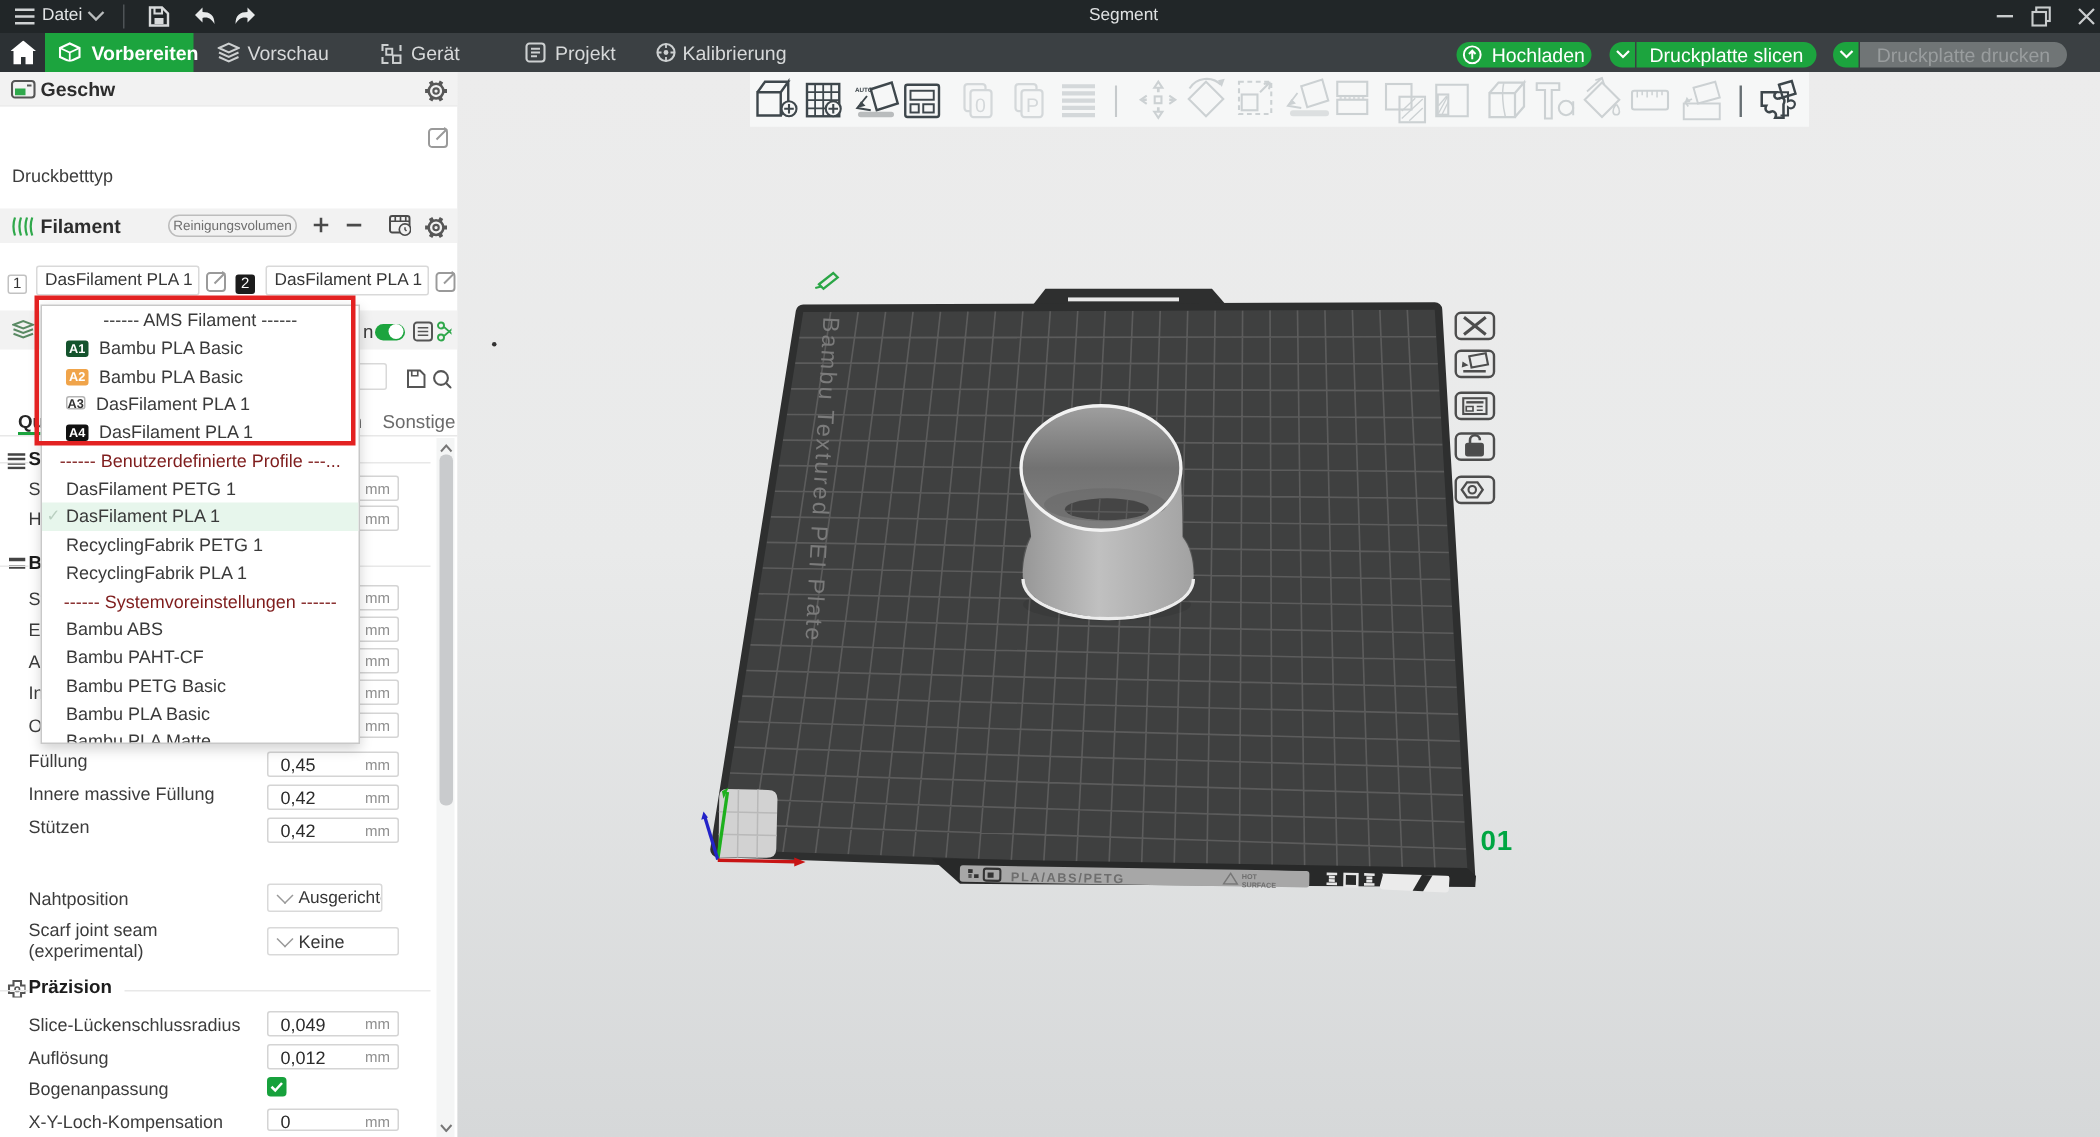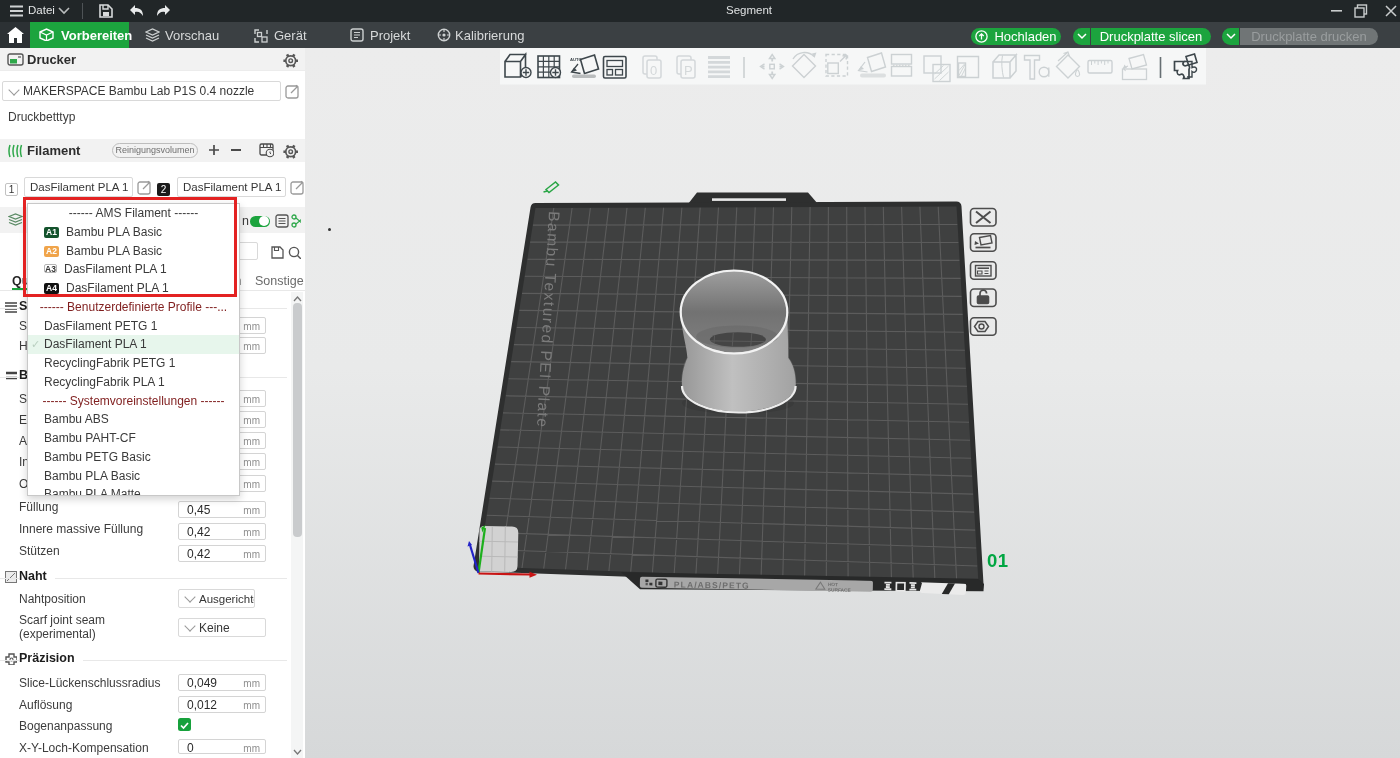--- a/index.html
+++ b/index.html
@@ -121,29 +121,28 @@
 </div>
 
 <div id="sidebar">
 
 <div class="sechead" style="top:0;height:23px;border-bottom:1px solid #ececec;">
 <svg class="abs" style="left:7px;top:5px" width="17" height="14">
         <rect x="1" y="1" width="15" height="11" rx="2" fill="none" stroke="#555" stroke-width="1.4"></rect>
         <rect x="3" y="6" width="7" height="4.5" fill="#2fa84b"></rect>
         <path d="M11 4h3" stroke="#555" stroke-width="1.2"></path>
       </svg>
-<span class="t">Drucker</span>
+<span class="t">Geschw</span>
 <svg class="abs" style="left:282px;top:3.5px" width="18" height="18">
         <circle cx="8.7" cy="8.7" r="4.9" fill="none" stroke="#575757" stroke-width="1.7"></circle>
         <circle cx="8.7" cy="8.7" r="1.8" fill="none" stroke="#575757" stroke-width="1.4"></circle>
         <path d="M13.6 8.7H16M11.15 12.94L12.35 15.02M6.25 12.94L5.05 15.02M3.8 8.7H1.4M6.25 4.46L5.05 2.38M11.15 4.46L12.35 2.38" stroke="#575757" stroke-width="2.6"></path>
       </svg>
 </div>
 
-<div class="selbox" style="left:2px;top:33px;width:279px;height:20px;"><span class="chev"></span>MAKERSPACE Bambu Lab P1S 0.4 nozzle</div>
 <svg class="abs" style="left:285px;top:36px" width="15" height="15">
       <rect x="1" y="2" width="12" height="12" rx="2" fill="none" stroke="#9a9a9a" stroke-width="1.3"></rect>
       <path d="M6 9l7-7M11 1.2l1.8 1.8" stroke="#9a9a9a" stroke-width="1.3" fill="none"></path>
     </svg>
 
 <div class="lbl" style="left:8px;top:62px;font-size:12px;">Druckbetttyp</div>
 
 <div class="sechead" style="top:91px;height:23px;">
 <svg class="abs" style="left:8px;top:4.5px" width="15" height="14">
         <path d="M2 1c-1.2 3.5-1.2 8.5 0 12M6 1c-1.2 3.5-1.2 8.5 0 12M10 1c-1.2 3.5-1.2 8.5 0 12M13.5 1c-1.2 3.5-1.2 8.5 0 12" stroke="#2fa84b" stroke-width="1.5" fill="none"></path>
@@ -279,28 +278,20 @@
     </div>
 <div class="lbl" style="left:19px;top:474px;">Innere massive Füllung</div>
     <div class="valbox" style="top:475px;">
       <span class="v">0,42</span>
       <span class="u">mm</span>
     </div>
 <div class="lbl" style="left:19px;top:496px;">Stützen</div>
     <div class="valbox" style="top:497px;">
       <span class="v">0,42</span>
       <span class="u">mm</span>
-    </div>
-<div class="secrow" style="top:521px;">
-      <svg class="ic" width="12" height="12">
-        <rect x="0.5" y="0.5" width="11" height="11" fill="#ececec" stroke="#777" stroke-width="1"></rect>
-        <path d="M2 10L10 2" stroke="#777" stroke-width="1"></path>
-      </svg>
-      <span class="t">Naht</span>
-      <div class="hr"></div>
     </div>
 <div class="lbl" style="left:19px;top:544px;">Nahtposition</div>
 <div class="selbox" style="left:178px;top:541px;width:77px;height:19px;font-size:11.5px;"><span class="chev"></span>Ausgerichtet</div>
 <div class="lbl" style="left:19px;top:565px;">Scarf joint seam<br>(experimental)</div>
 <div class="selbox" style="left:178px;top:570px;width:88px;height:19px;"><span class="chev"></span>Keine</div>
 <div class="secrow" style="top:603px;">
       <svg class="ic" width="13" height="13">
         <path d="M4 1h5v3h3v5H9v3H4V9H1V4h3z" fill="none" stroke="#555" stroke-width="1.4"></path>
         <circle cx="6.5" cy="6.5" r="1.5" fill="none" stroke="#555" stroke-width="1.1"></circle>
       </svg>

